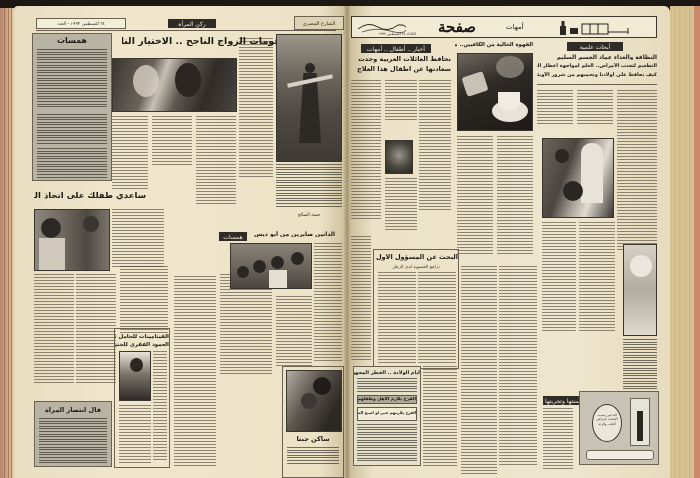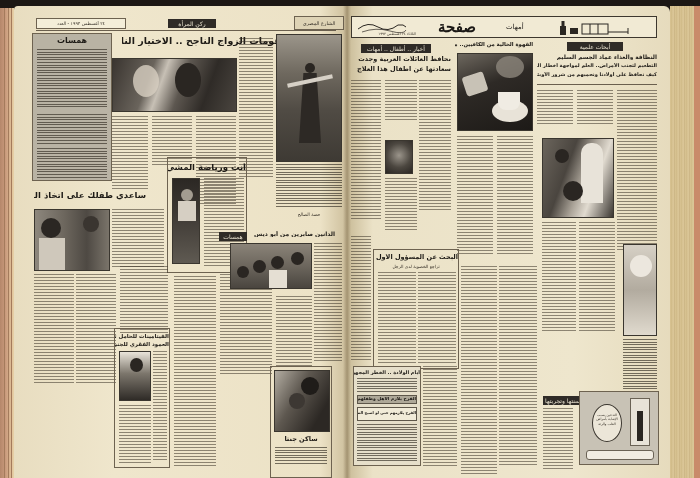--- a/index.html
+++ b/index.html
@@ -92,41 +92,37 @@
     <div class="text-col" style="left:182px;top:110px;width:40px;height:90px;"></div>
 
     <div class="photo" style="left:262px;top:28px;width:66px;height:128px;background:linear-gradient(180deg,#9b958a 0%,#6f695f 30%,#504b44 60%,#3e3a34 100%);">
       <div class="abs" style="left:28px;top:28px;width:10px;height:10px;border-radius:50%;background:#2a2622;"></div>
       <div class="abs" style="left:22px;top:38px;width:22px;height:70px;background:#2d2925;clip-path:polygon(20% 0,80% 0,100% 100%,0 100%);"></div>
       <div class="abs" style="left:10px;top:44px;width:46px;height:4px;background:#d6d0c6;transform:rotate(-12deg);"></div>
     </div>
     <div class="text-col dense" style="left:262px;top:158px;width:66px;height:44px;"></div>
     <div class="small" style="left:262px;top:206px;width:66px;text-align:center;">حصة الصالح</div>
 
-    <div class="box" style="left:153px;top:151px;width:80px;height:116px;">
-      <div class="hl" style="left:0;right:0;top:5px;font-size:8.5px;">أنت ورياضة المشي</div>
-      <div class="photo" style="left:4px;top:20px;width:28px;height:86px;background:linear-gradient(180deg,#2c2824 0%,#3d3833 40%,#5f5a52 100%);">
-        <div class="abs" style="left:8px;top:10px;width:12px;height:12px;border-radius:50%;background:#a39c90;"></div>
-        <div class="abs" style="left:5px;top:22px;width:18px;height:20px;background:#d6cfc3;"></div>
-      </div>
-      <div class="text-col" style="left:36px;top:20px;width:40px;height:90px;"></div>
-    </div>
 
     <div class="hl" style="left:20px;top:185px;width:112px;font-size:8.5px;">ساعدي طفلك على اتخاذ القرار</div>
     <div class="photo" style="left:20px;top:203px;width:76px;height:62px;background:linear-gradient(90deg,#8d877d 0%,#6c665d 40%,#4e4943 70%,#7a746a 100%);">
       <div class="abs" style="left:6px;top:8px;width:20px;height:20px;border-radius:50%;background:#2b2723;"></div>
       <div class="abs" style="left:4px;top:28px;width:26px;height:32px;background:#cfc8bb;"></div>
       <div class="abs" style="left:48px;top:6px;width:16px;height:16px;border-radius:50%;background:#3a3530;"></div>
     </div>
     <div class="text-col" style="left:98px;top:203px;width:52px;height:60px;"></div>
 
     <div class="text-col" style="left:20px;top:268px;width:40px;height:110px;"></div>
     <div class="text-col" style="left:62px;top:268px;width:40px;height:110px;"></div>
     <div class="text-col" style="left:106px;top:260px;width:48px;height:68px;"></div>
 
+    <div class="box gray-box" style="left:20px;top:395px;width:78px;height:66px;">
+      <div class="hl" style="left:0;right:0;top:5px;font-size:6.5px;">قال انتصار المرأة</div>
+      <div class="text-col dense" style="left:4px;right:4px;top:16px;height:46px;"></div>
+    </div>
 
     <div class="box" style="left:100px;top:322px;width:56px;height:140px;">
       <div class="hl" style="left:0;right:0;top:5px;font-size:5.5px;">الفيتامينات للحامل تقي</div>
       <div class="hl" style="left:0;right:0;top:13px;font-size:5.5px;">العمود الفقري للجنين</div>
       <div class="photo light" style="left:4px;top:22px;width:32px;height:50px;background:linear-gradient(180deg,#e9e4da 0%,#7c766c 45%,#2f2b27 100%);">
         <div class="abs" style="left:10px;top:6px;width:13px;height:14px;border-radius:50%;background:#2a2622;"></div>
       </div>
       <div class="text-col" style="left:38px;top:22px;width:14px;height:110px;"></div>
       <div class="text-col" style="left:4px;top:76px;width:32px;height:58px;"></div>
     </div>
@@ -139,21 +135,21 @@
     <div class="photo" style="left:216px;top:237px;width:82px;height:46px;background:linear-gradient(180deg,#8a8378 0%,#6c665d 50%,#4a453f 100%);">
       <div class="abs" style="left:6px;top:22px;width:12px;height:12px;border-radius:50%;background:#2a2622;"></div>
       <div class="abs" style="left:22px;top:16px;width:13px;height:13px;border-radius:50%;background:#2a2622;"></div>
       <div class="abs" style="left:40px;top:12px;width:13px;height:13px;border-radius:50%;background:#2a2622;"></div>
       <div class="abs" style="left:60px;top:8px;width:13px;height:13px;border-radius:50%;background:#2a2622;"></div>
       <div class="abs" style="left:38px;top:26px;width:18px;height:20px;background:#e5dfd3;"></div>
     </div>
     <div class="text-col" style="left:300px;top:237px;width:28px;height:120px;"></div>
     <div class="text-col" style="left:262px;top:290px;width:36px;height:72px;"></div>
 
-    <div class="box" style="left:256px;top:360px;width:62px;height:112px;">
+    <div class="box" style="left:268px;top:360px;width:62px;height:112px;">
       <div class="photo" style="left:3px;top:3px;width:56px;height:62px;background:linear-gradient(120deg,#b3ada2 0%,#5e5850 40%,#2c2824 80%);">
         <div class="abs" style="left:26px;top:6px;width:18px;height:18px;border-radius:50%;background:#1f1c19;"></div>
         <div class="abs" style="left:14px;top:22px;width:16px;height:16px;border-radius:50%;background:#3d3833;"></div>
       </div>
       <div class="hl" style="left:0;right:0;top:69px;font-size:6.5px;">ساكن جنتا</div>
       <div class="text-col dense" style="left:4px;right:4px;top:80px;height:18px;"></div>
     </div>
   </div>
 
   <div class="page right">

